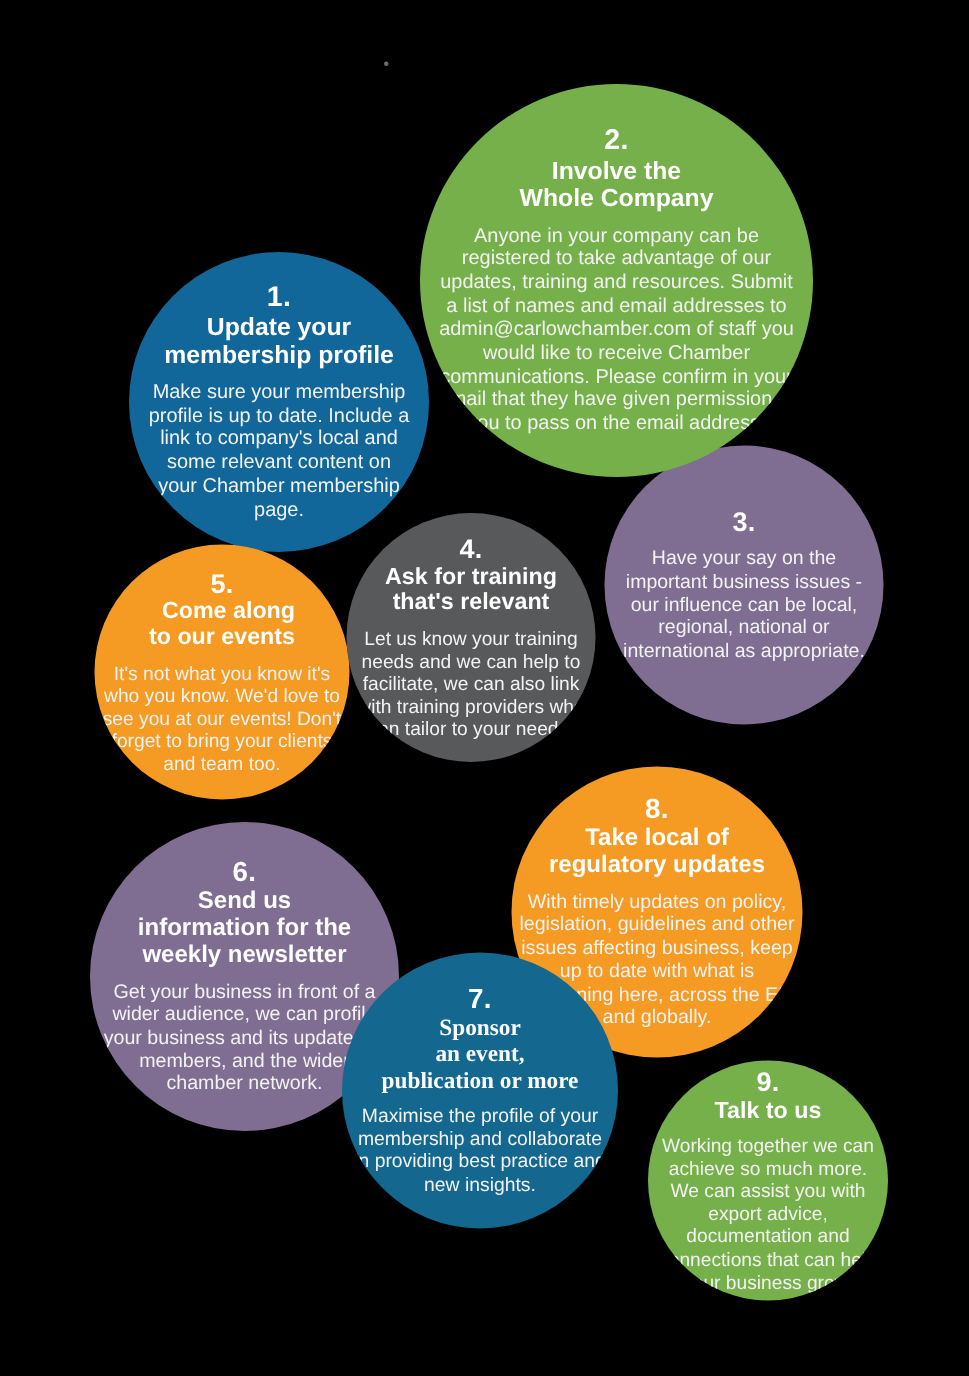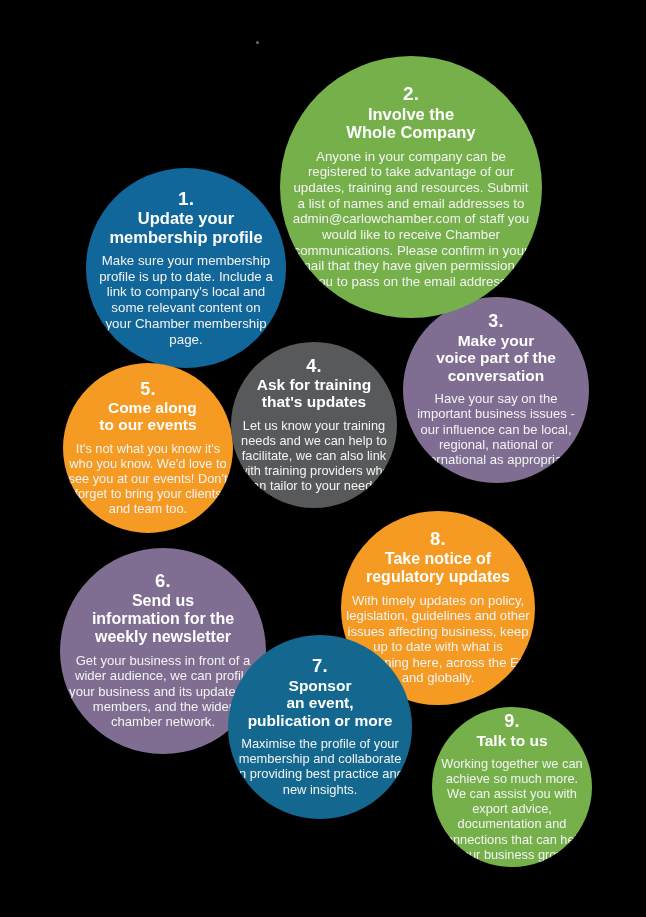--- a/index.html
+++ b/index.html
@@ -80,21 +80,21 @@
 
   
   #c6 { left: 60px;  top: 548px; width: 206px; height: 206px; background: #7F6E92; z-index: 5; }
   #c6 .num  { font-size: 18.5px; }
   #c6 .head { font-size: 16px; }
   #c6 .body { font-size: 13.1px; width: 190px; }
 
   
   #c7 { left: 228px; top: 635px; width: 184px; height: 184px; background: #14688F; z-index: 6; }
   #c7 .num  { font-size: 18.5px; }
-  #c7 .head { font-size: 15.5px; }
+  #c7 .head { font-size: 15.5px; font-family: Liberation Serif, serif; }
   #c7 .body { font-size: 12.9px; width: 174px; }
 
   
   #c8 { left: 341px; top: 511px; width: 194px; height: 194px; background: #F59A23; z-index: 4; }
   #c8 .num  { font-size: 18.5px; }
   #c8 .head { font-size: 16px; }
   #c8 .body { font-size: 13.1px; width: 184px; }
 
   
   #c9 { left: 432px; top: 707px; width: 160px; height: 160px; background: #76B04A; z-index: 5; }
@@ -128,30 +128,27 @@
 
   <div class="bubble" id="c2">
     <div class="num">2.</div>
     <div class="head">Involve the
 Whole Company</div>
     <div class="body">Anyone in your company can be registered to take advantage of our updates, training and resources. Submit a list of names and email addresses to admin@carlowchamber.com of staff you would like to receive Chamber communications. Please confirm in your email that they have given permission to you to pass on the email address.</div>
   </div>
 
   <div class="bubble" id="c3">
     <div class="num">3.</div>
-    <div class="head">Make your
-voice part of the
-conversation</div>
     <div class="body">Have your say on the important business issues - our influence can be local, regional, national or international as appropriate.</div>
   </div>
 
   <div class="bubble" id="c4">
     <div class="num">4.</div>
     <div class="head">Ask for training
-that's updates</div>
+that's relevant</div>
     <div class="body">Let us know your training needs and we can help to facilitate, we can also link with training providers who can tailor to your needs.</div>
   </div>
 
   <div class="bubble" id="c5">
     <div class="num">5.</div>
     <div class="head">Come along
 to our events</div>
     <div class="body">It's not what you know it's who you know. We'd love to see you at our events! Don't forget to bring your clients and team too.</div>
   </div>
 
@@ -166,21 +163,21 @@
   <div class="bubble" id="c7">
     <div class="num">7.</div>
     <div class="head">Sponsor
 an event,
 publication or more</div>
     <div class="body">Maximise the profile of your membership and collaborate in providing best practice and new insights.</div>
   </div>
 
   <div class="bubble" id="c8">
     <div class="num">8.</div>
-    <div class="head">Take notice of
+    <div class="head">Take local of
 regulatory updates</div>
     <div class="body">With timely updates on policy, legislation, guidelines and other issues affecting business, keep up to date with what is happening here, across the EU and globally.</div>
   </div>
 
   <div class="bubble" id="c9">
     <div class="num">9.</div>
     <div class="head">Talk to us</div>
     <div class="body">Working together we can achieve so much more. We can assist you with export advice, documentation and connections that can help your business grow.</div>
   </div>
 

